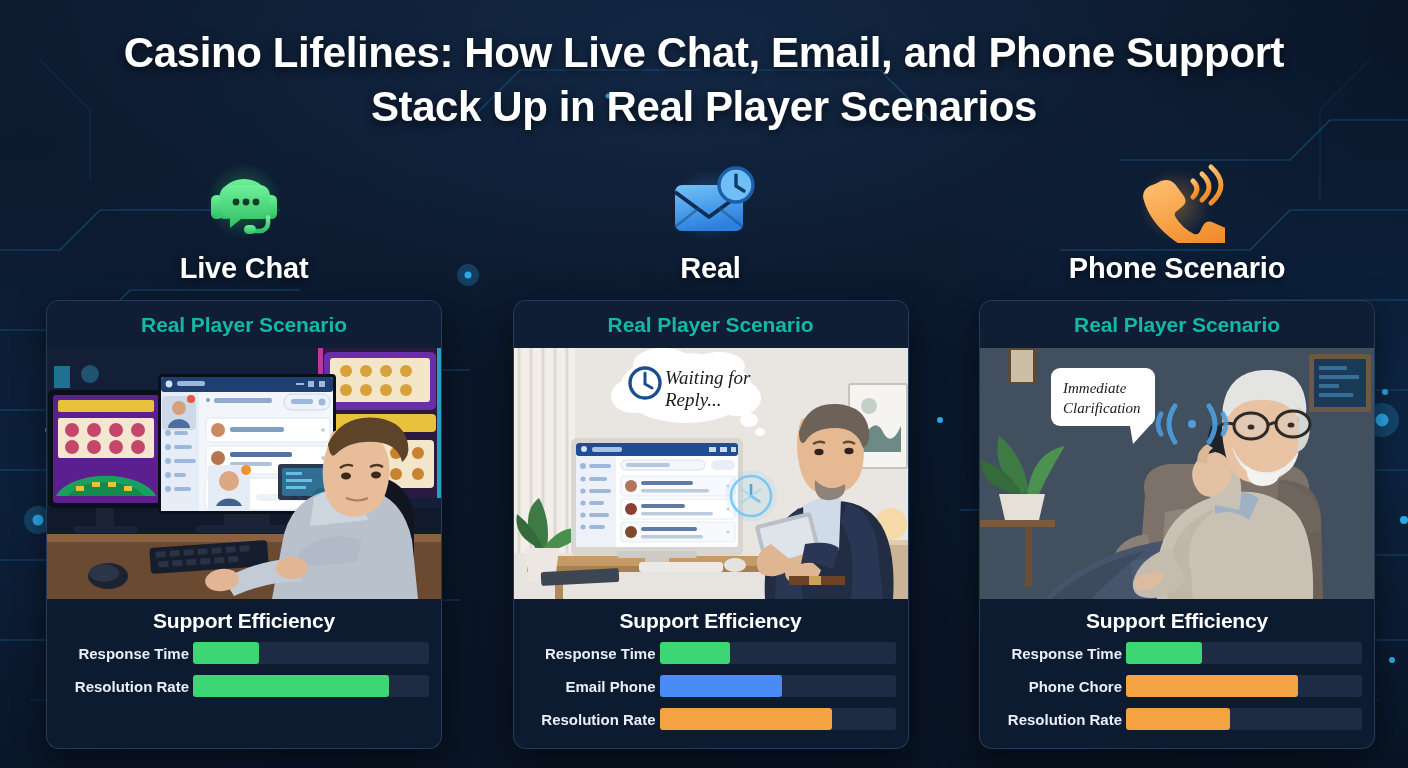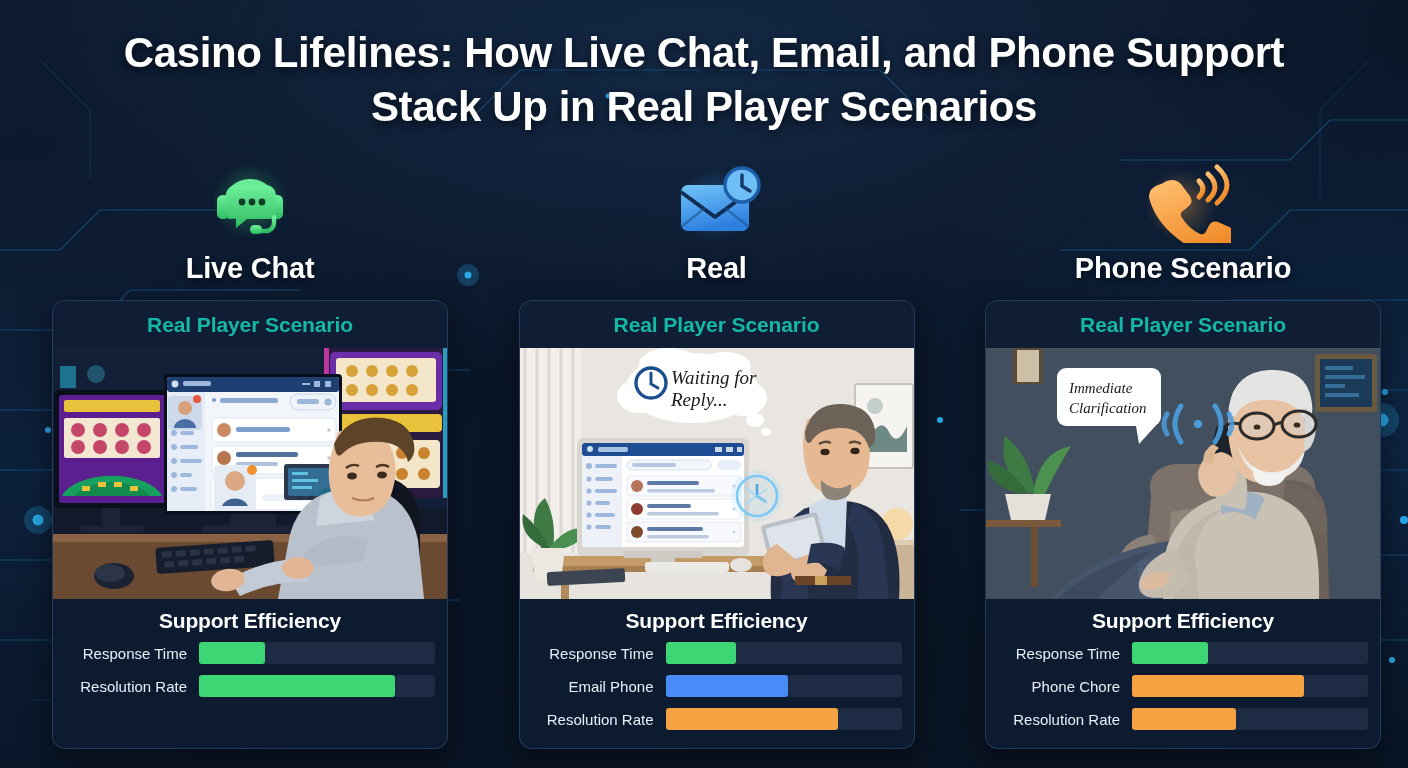--- a/index.html
+++ b/index.html
@@ -45,21 +45,21 @@
     line-height: 1.28;
     letter-spacing: -0.4px;
     text-shadow: 0 3px 10px rgba(0,0,0,0.65);
     padding: 0 70px;
   }
 
   
   .columns {
     position: absolute;
     top: 160px;
-    left: 52px;
+    left: 46px;
     width: 1329px;
     display: flex;
     justify-content: space-between;
   }
   .column { width: 396px; display: flex; flex-direction: column; align-items: center; }
 
   .channel-icon {
     height: 86px;
     display: flex;
     align-items: center;
@@ -130,24 +130,24 @@
   .metric {
     display: flex;
     align-items: center;
     height: 22px;
     margin-bottom: 11px;
   }
   .metric:last-child { margin-bottom: 0; }
   .metric-label {
     width: 134px;
     text-align: right;
-    padding-right: 12px;
+    padding-right: 4px;
     color: #e9eef7;
     font-size: 15px;
-    font-weight: 400;
+    font-weight: 700;
     white-space: nowrap;
     overflow: hidden;
   }
   .metric-track {
     position: relative;
     flex: 1 1 auto;
     height: 22px;
     border-radius: 3px;
     background: #1e2b44;
   }

